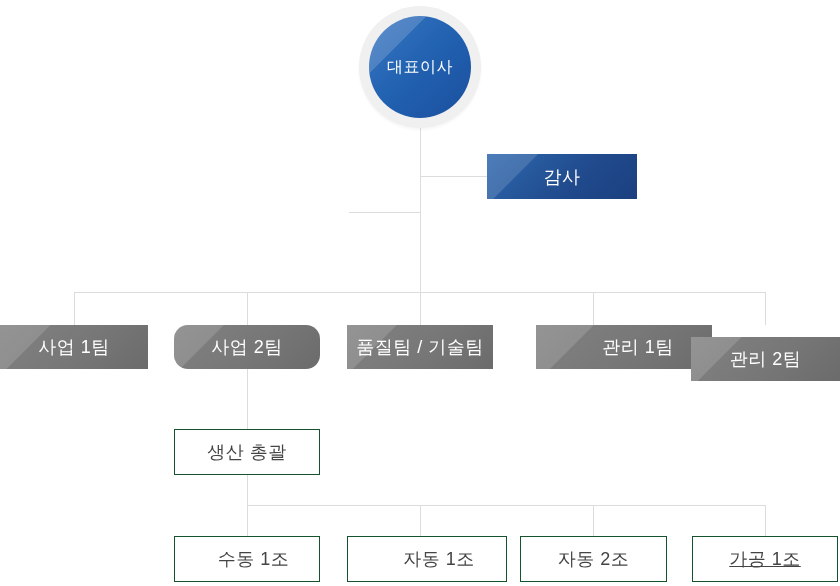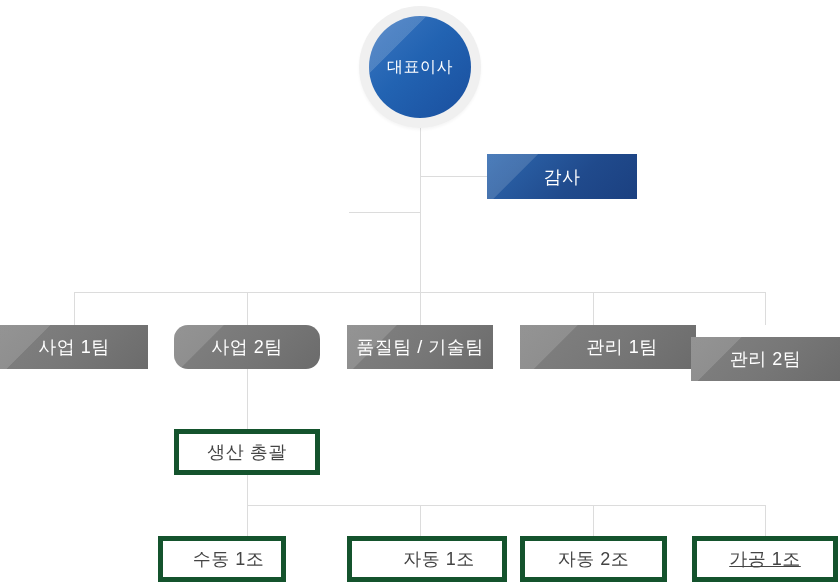--- a/index.html
+++ b/index.html
@@ -84,21 +84,21 @@
   
   .gray-box {
     background: linear-gradient(135deg, #828282 0%, #777777 55%, #6b6b6b 100%);
     color: #ffffff;
     height: 44px;
   }
 
   
   .white-box {
     background: #ffffff;
-    border: 5px solid #14532d;
+    border: 1px solid #14532d;
     color: #444444;
     height: 46px;
   }
 </style>
 </head>
 <body>
 
 <div id="stage">
 
   <div class="line v" style="left:420px; top:126px; height:167px;"></div>
@@ -132,32 +132,32 @@
 
   <div class="node gray-box shine" style="left:0px;   top:325px; width:148px;">
     <span>사업 1팀</span>
   </div>
   <div class="node gray-box shine" style="left:174px; top:325px; width:146px;border-radius:14px;">
     <span>사업 2팀</span>
   </div>
   <div class="node gray-box shine" style="left:347px; top:325px; width:146px;">
     <span>품질팀 / 기술팀</span>
   </div>
-  <div class="node gray-box shine" style="left:520px; top:325px; width:176px;padding-left:28px;">
+  <div class="node gray-box shine" style="left:536px; top:325px; width:176px;padding-left:28px;">
     <span>관리 1팀</span>
   </div>
   <div class="node gray-box shine" style="left:691px; top:325px; width:149px;margin-top:12px;">
     <span>관리 2팀</span>
   </div>
 
   <div class="node white-box" style="left:174px; top:429px; width:146px;">
     <span>생산 총괄</span>
   </div>
 
-  <div class="node white-box" style="left:158px; top:536px; width:128px;padding-left:13px;">
+  <div class="node white-box" style="left:174px; top:536px; width:146px;padding-left:13px;">
     <span>수동 1조</span>
   </div>
   <div class="node white-box" style="left:347px; top:536px; width:160px;padding-left:24px;">
     <span>자동 1조</span>
   </div>
   <div class="node white-box" style="left:520px; top:536px; width:147px;">
     <span>자동 2조</span>
   </div>
   <div class="node white-box" style="left:692px; top:536px; width:146px;text-decoration:underline;">
     <span>가공 1조</span>

